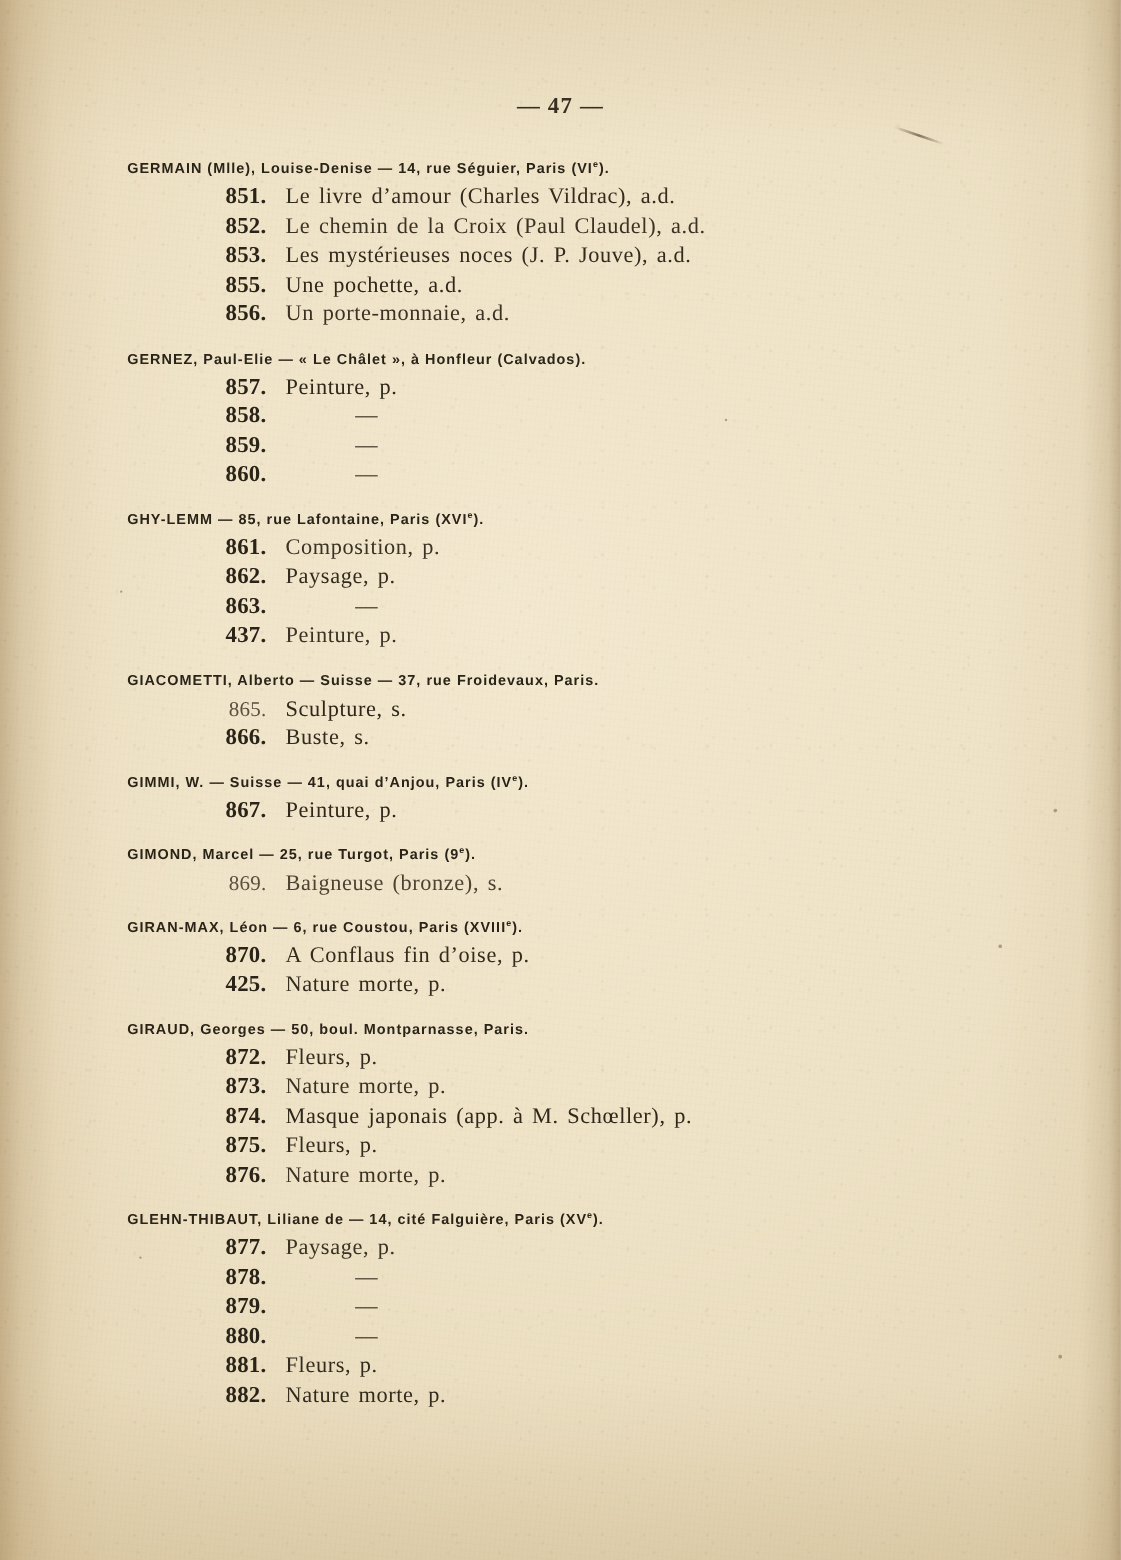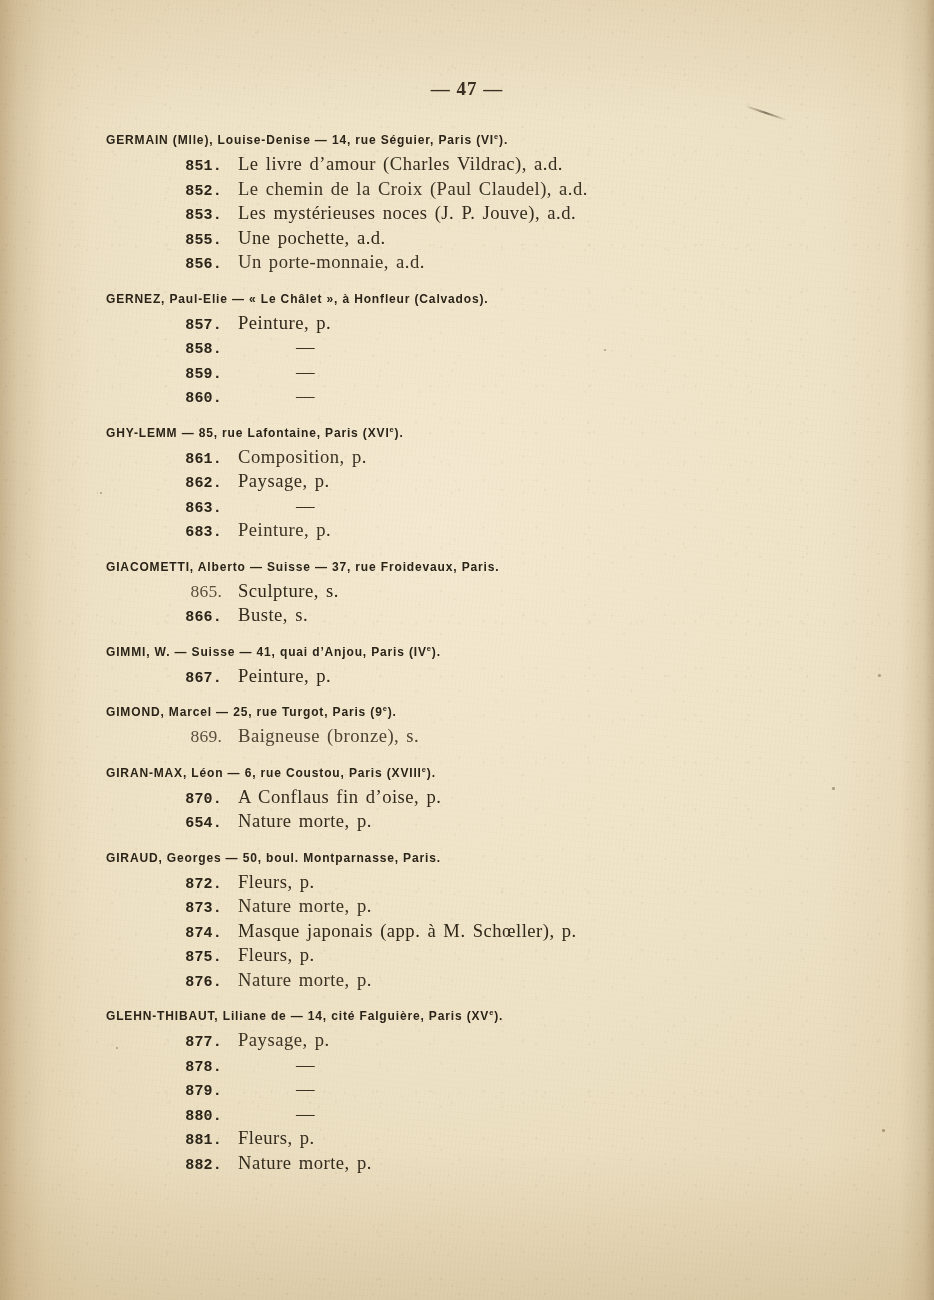--- a/index.html
+++ b/index.html
@@ -139,23 +139,23 @@
     font-size: 18.5px;
     color: #332b1d;
   }
 
   .num {
     display: inline-block;
     width: 116px;              
     padding-left: 106px;
     box-sizing: content-box;
     text-align: right;
-    font-family: Liberation Mono, monospace;
+    font-family: Liberation Serif, serif;
     font-weight: bold;
-    font-size: 15px;
+    font-size: 19px;
     letter-spacing: .2px;
     color: #2a2318;
     vertical-align: baseline;
   }
 
   
   .entry.oldstyle .num {
     font-family: "Liberation Serif", "DejaVu Serif", serif;
     font-weight: normal;
     font-size: 17.5px;
@@ -221,35 +221,35 @@
         <div class="heading">GERNEZ, Paul-Elie — « Le Châlet », à Honfleur (Calvados).</div>
         <div class="entry"><span class="num">857.</span><span class="txt">Peinture, p.</span></div>
         <div class="entry"><span class="num">858.</span><span class="txt dash">—</span></div>
         <div class="entry"><span class="num">859.</span><span class="txt dash">—</span></div>
         <div class="entry"><span class="num">860.</span><span class="txt dash">—</span></div>
         <div class="gap-before-heading"></div>
         <div class="heading">GHY-LEMM — 85, rue Lafontaine, Paris (XVI<sup>e</sup>).</div>
         <div class="entry"><span class="num">861.</span><span class="txt">Composition, p.</span></div>
         <div class="entry"><span class="num">862.</span><span class="txt">Paysage, p.</span></div>
         <div class="entry"><span class="num">863.</span><span class="txt dash">—</span></div>
-        <div class="entry"><span class="num">683.</span><span class="txt">Peinture, p.</span></div>
+        <div class="entry"><span class="num">437.</span><span class="txt">Peinture, p.</span></div>
         <div class="gap-before-heading"></div>
         <div class="heading">GIACOMETTI, Alberto — Suisse — 37, rue Froidevaux, Paris.</div>
         <div class="entry oldstyle"><span class="num">865.</span><span class="txt">Sculpture, s.</span></div>
         <div class="entry"><span class="num">866.</span><span class="txt">Buste, s.</span></div>
         <div class="gap-before-heading"></div>
         <div class="heading">GIMMI, W. — Suisse — 41, quai d’Anjou, Paris (IV<sup>e</sup>).</div>
         <div class="entry"><span class="num">867.</span><span class="txt">Peinture, p.</span></div>
         <div class="gap-before-heading"></div>
         <div class="heading">GIMOND, Marcel — 25, rue Turgot, Paris (9<sup>e</sup>).</div>
         <div class="entry oldstyle"><span class="num">869.</span><span class="txt">Baigneuse (bronze), s.</span></div>
         <div class="gap-before-heading"></div>
         <div class="heading">GIRAN-MAX, Léon — 6, rue Coustou, Paris (XVIII<sup>e</sup>).</div>
         <div class="entry"><span class="num">870.</span><span class="txt">A Conflaus fin d’oise, p.</span></div>
-        <div class="entry"><span class="num">654.</span><span class="txt">Nature morte, p.</span></div>
+        <div class="entry"><span class="num">425.</span><span class="txt">Nature morte, p.</span></div>
         <div class="gap-before-heading"></div>
         <div class="heading">GIRAUD, Georges — 50, boul. Montparnasse, Paris.</div>
         <div class="entry"><span class="num">872.</span><span class="txt">Fleurs, p.</span></div>
         <div class="entry"><span class="num">873.</span><span class="txt">Nature morte, p.</span></div>
         <div class="entry"><span class="num">874.</span><span class="txt">Masque japonais (app. à M. Schœller), p.</span></div>
         <div class="entry"><span class="num">875.</span><span class="txt">Fleurs, p.</span></div>
         <div class="entry"><span class="num">876.</span><span class="txt">Nature morte, p.</span></div>
         <div class="gap-before-heading"></div>
         <div class="heading">GLEHN-THIBAUT, Liliane de — 14, cité Falguière, Paris (XV<sup>e</sup>).</div>
         <div class="entry"><span class="num">877.</span><span class="txt">Paysage, p.</span></div>

